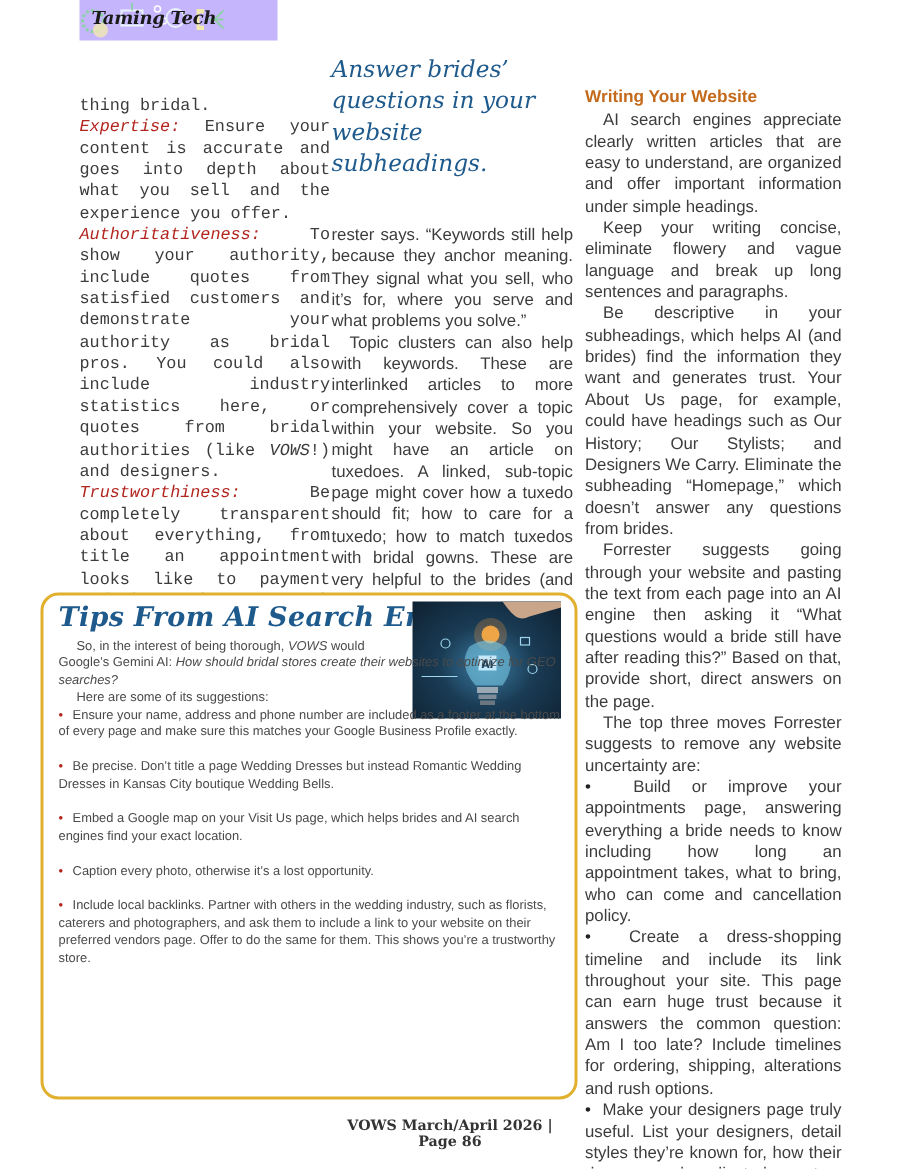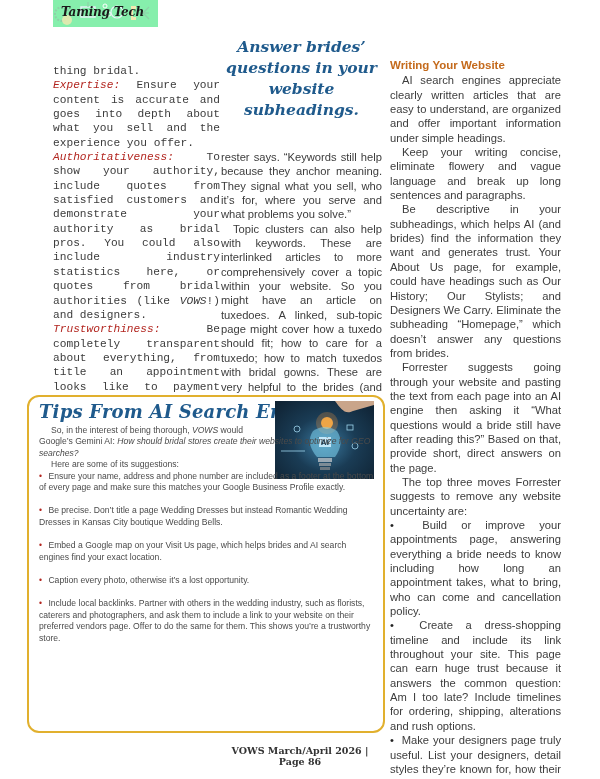--- a/index.html
+++ b/index.html
@@ -3,22 +3,22 @@
 <meta charset="utf-8">
 <style>
   html, body { margin: 0; padding: 0; }
   body {
     width: 600px; height: 779px; position: relative; overflow: hidden;
     background: #ffffff;
     font-family: "DejaVu Sans", "Liberation Sans", sans-serif;
     color: #3a3a3a;
   }
   .banner {
-    position: absolute; left: 53px; top: 0; width: 105px; height: 27px;
-    background: #86efac;
+    position: absolute; left: 53px; top: 0; width: 132px; height: 27px;
+    background: #c4b5fd;
     overflow: hidden;
   }
   .banner svg { position: absolute; left: 0; top: 0; }
   .banner-title {
     position: absolute; left: 8px; top: 5px;
     font-family: "DejaVu Serif", serif; font-style: italic; font-weight: bold;
     font-size: 12px; color: #1a1a1a; letter-spacing: -0.2px;
   }
   .col {
     position: absolute;
@@ -28,22 +28,22 @@
   }
   .col p { margin: 0; }
   .col p.ind { text-indent: 12px; }
   .col p.gap { margin-top: 12px; }
   .term { color: #b2251f; font-style: italic; }
   .col1 { left: 53px; top: 64px; width: 167px; font-family: Liberation Mono, monospace; }
   .col2 { left: 221px; top: 150px; width: 161px; }
   .col3 { left: 390px; top: 58px; width: 171px; }
   .pullquote {
     position: absolute; left: 221px; top: 36px; width: 161px;
-    text-align: center;
-    font-family: "DejaVu Serif", serif; font-style: italic; font-weight: bold;
+    text-align: left;
+    font-family: "DejaVu Serif", serif; font-style: italic; font-weight: normal;
     font-size: 15.5px; line-height: 21px; color: #1f5a8c;
   }
   .col3 h3 {
     margin: 0 0 1px 0; font-size: 11.5px; color: #c46a1c; font-weight: bold;
     text-align: left;
   }
   .bullet-dot { color: #222; }
   .tipsbox {
     position: absolute; left: 27px; top: 395px; width: 358px; height: 338px;
     border: 2px solid #e1b02e; border-radius: 12px;

